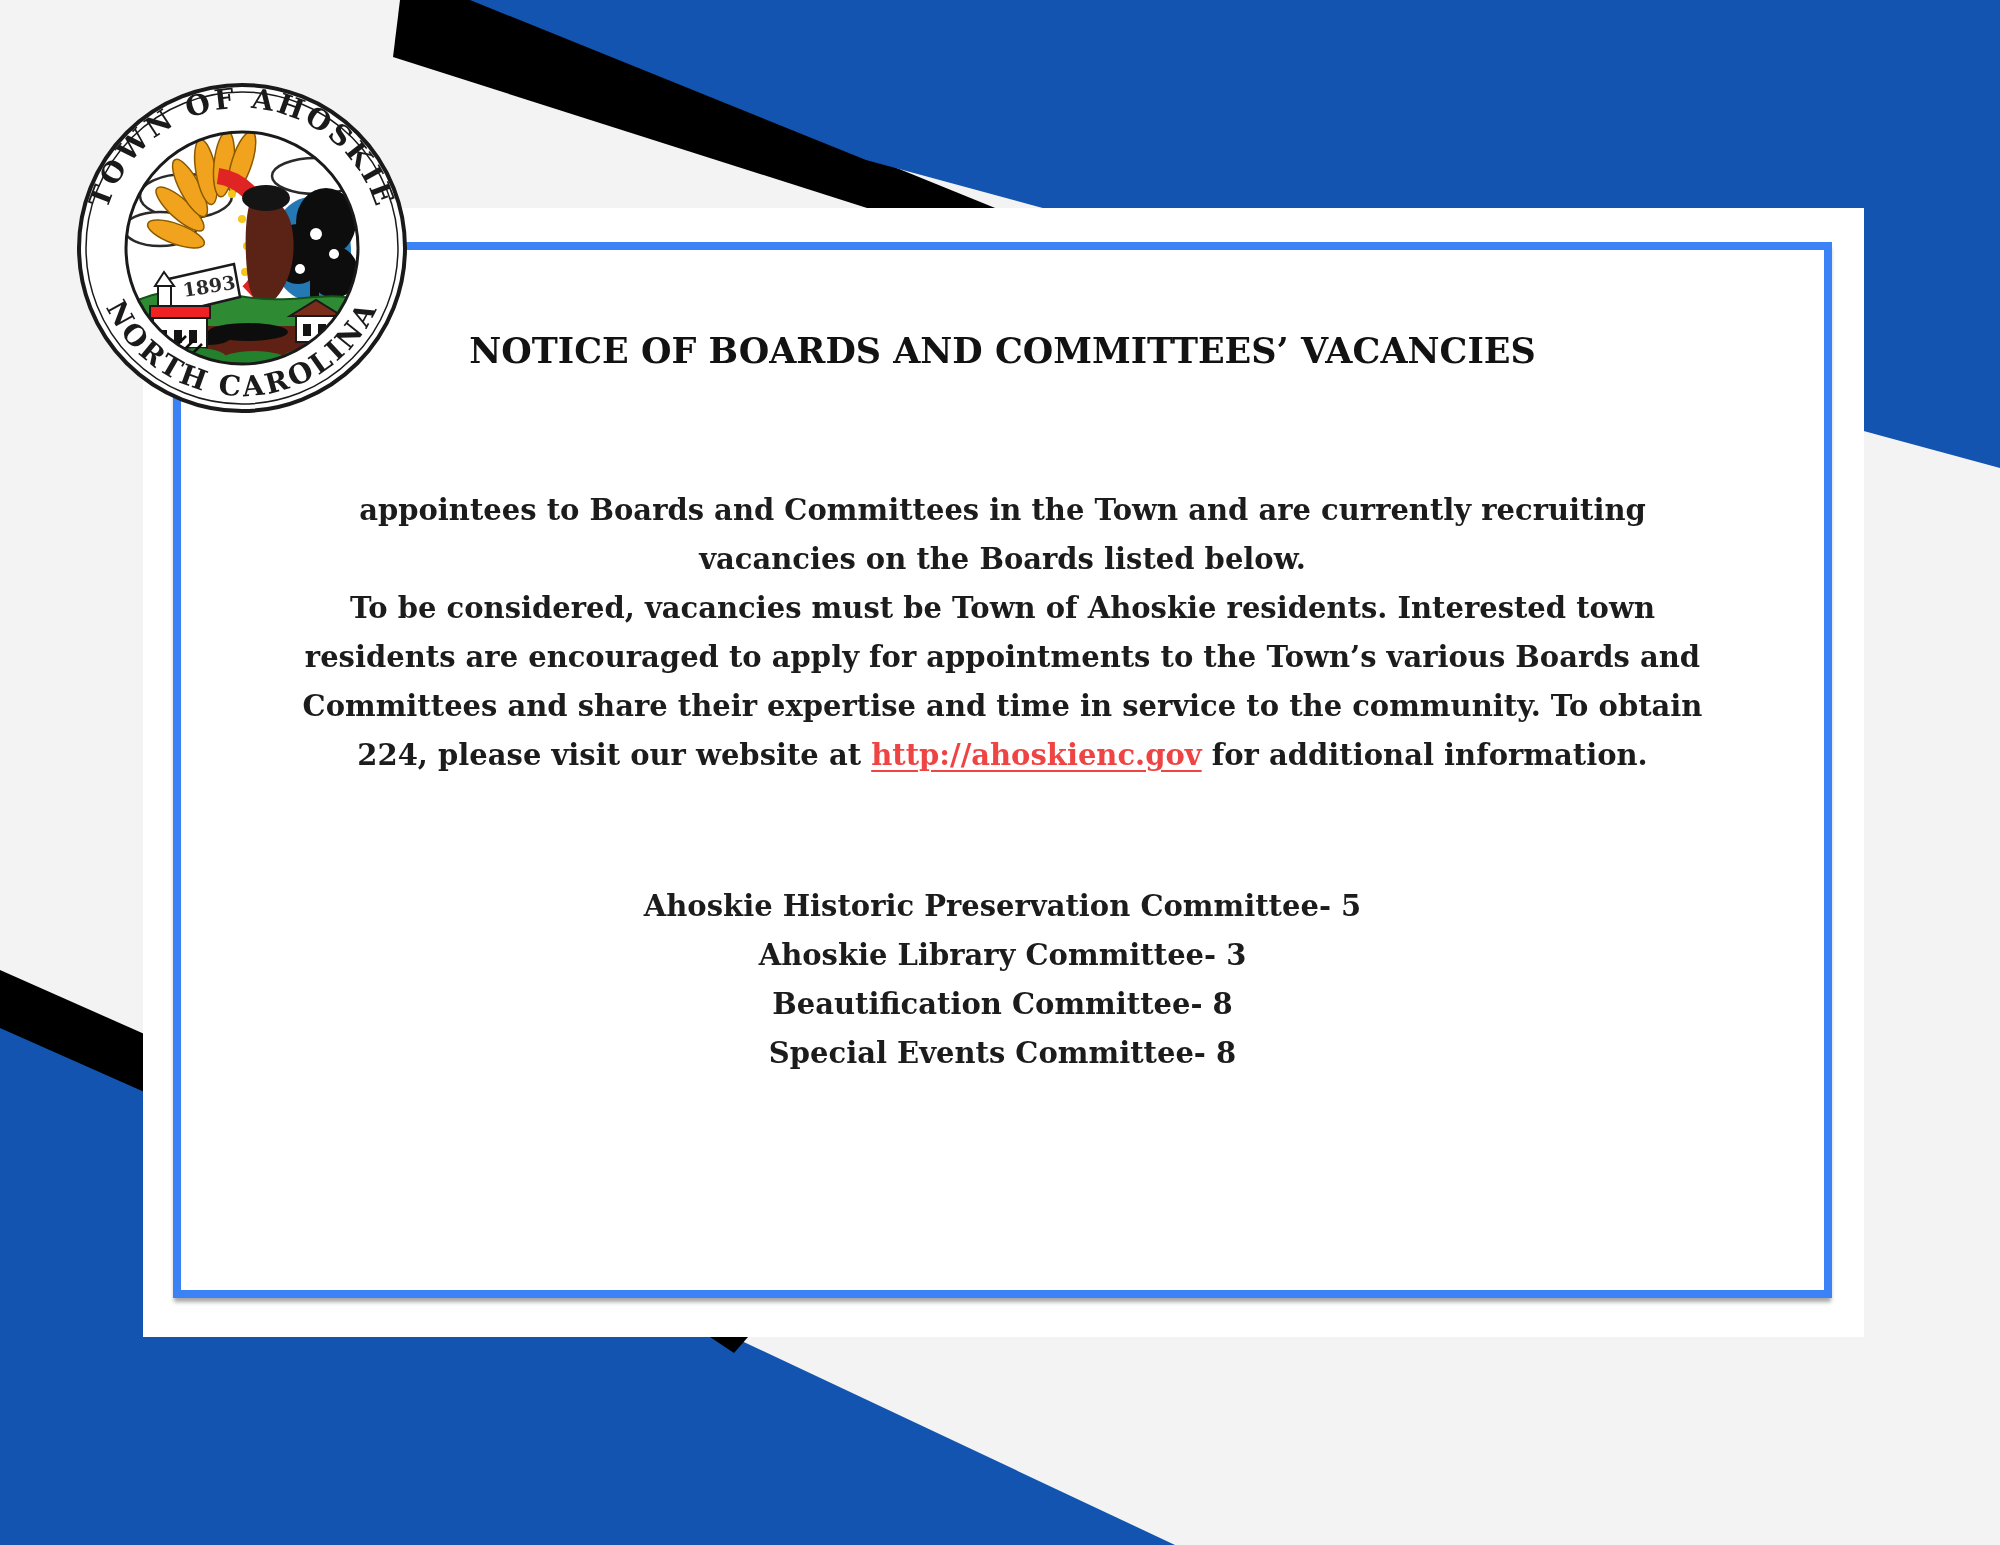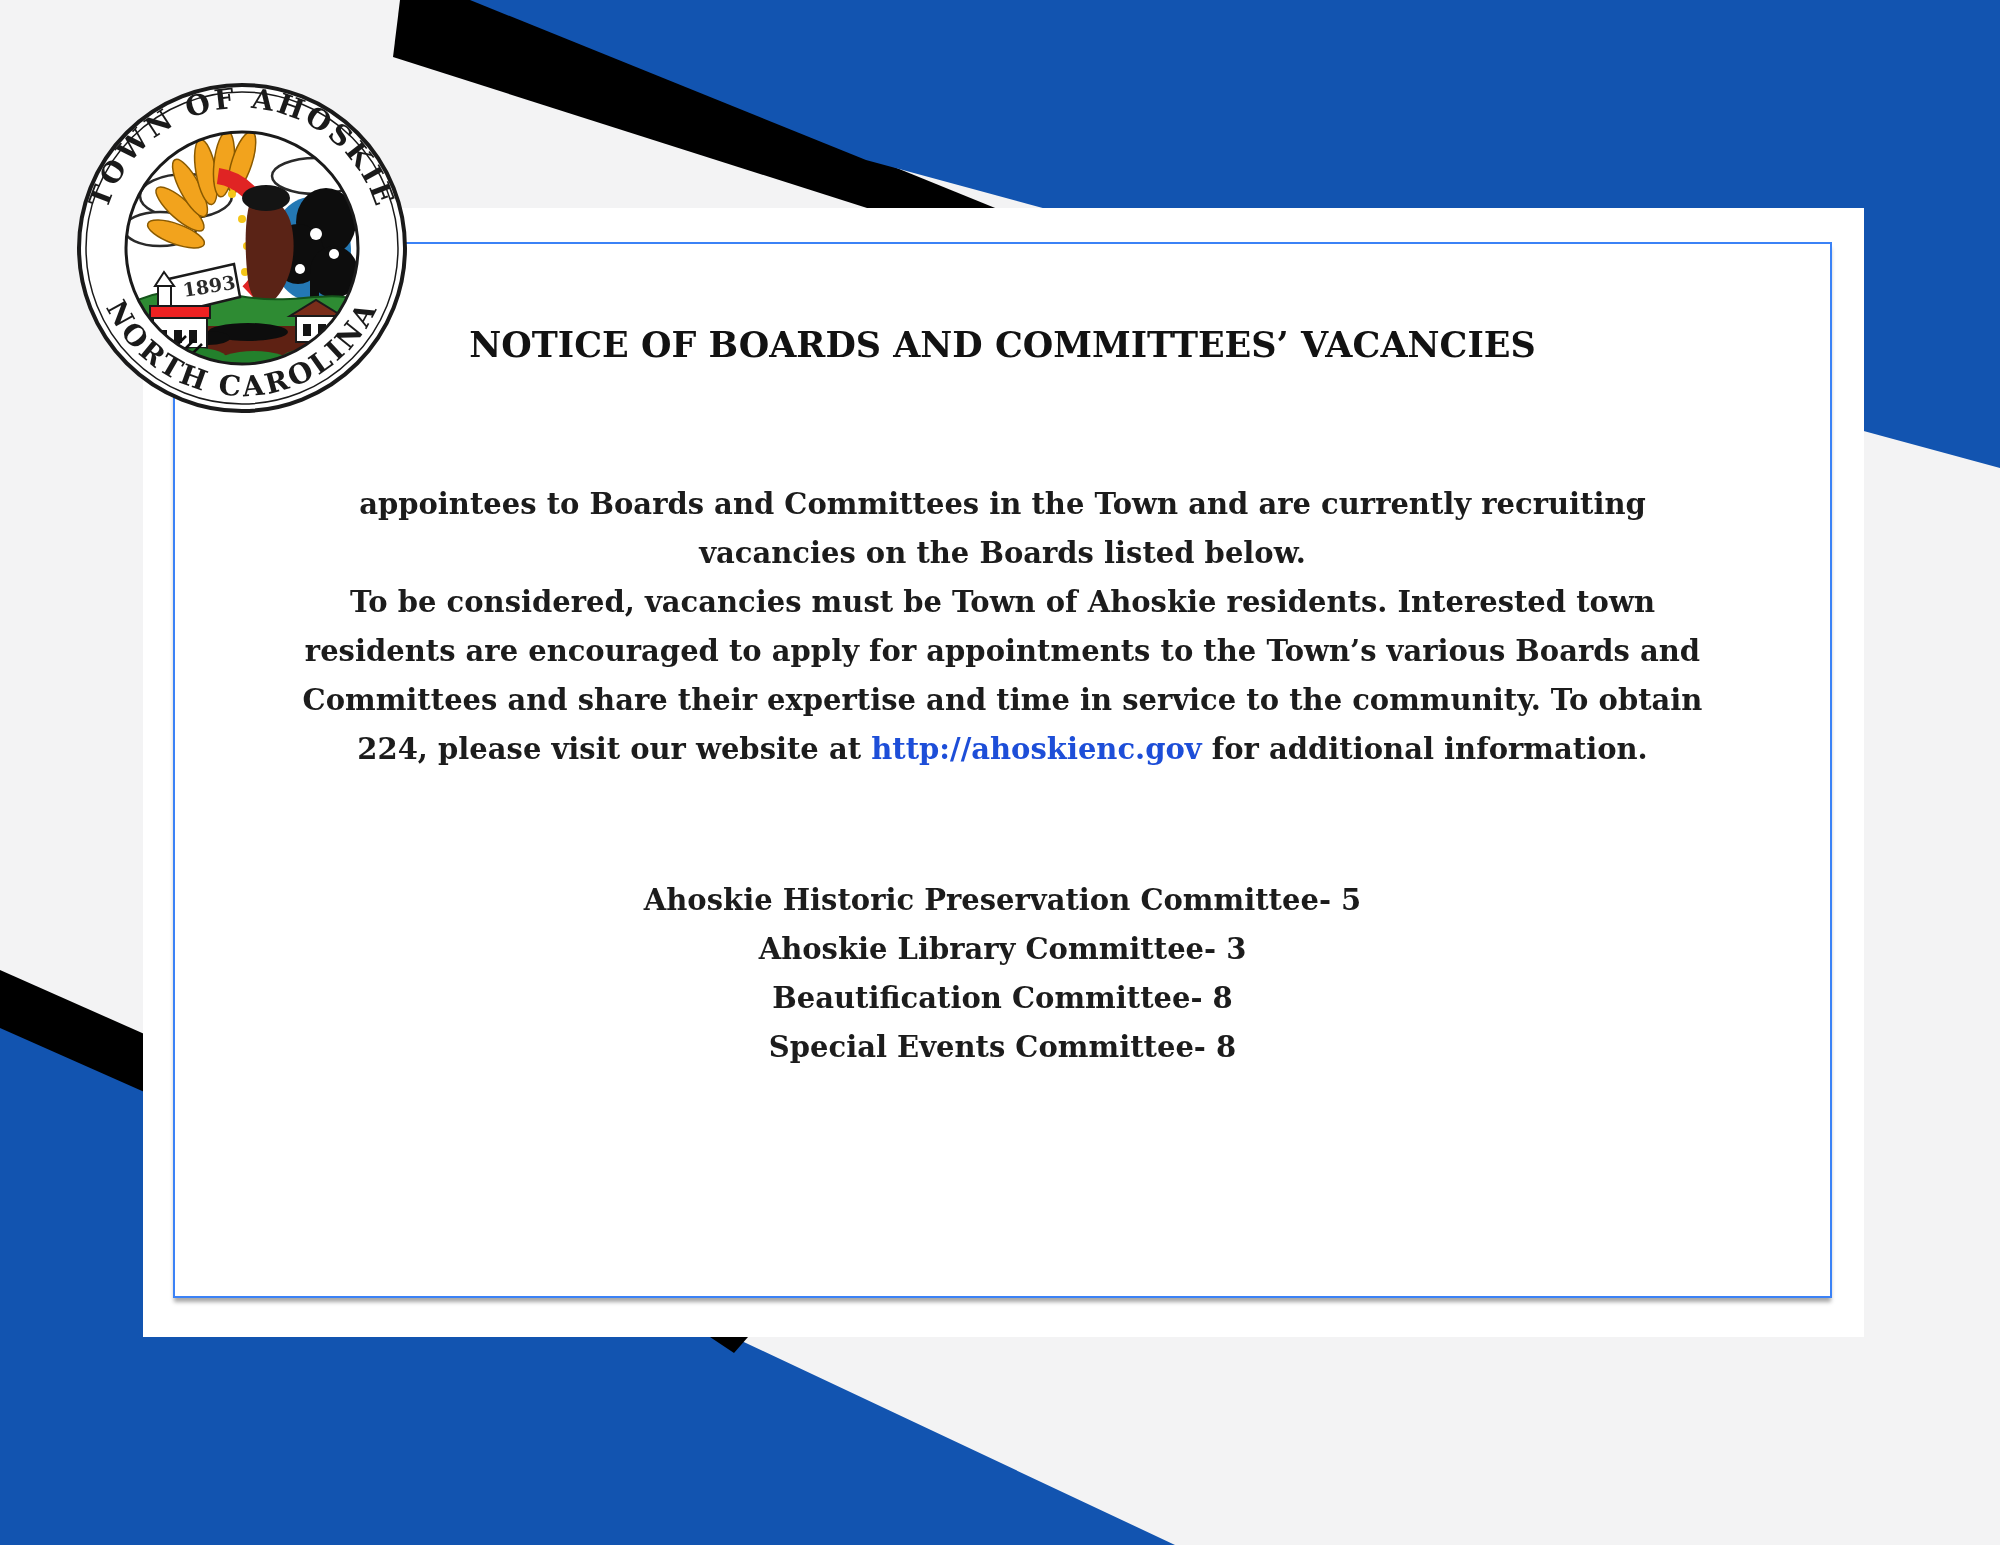--- a/index.html
+++ b/index.html
@@ -14,21 +14,21 @@
   
   .card{
     position:absolute;
     left:143px;top:208px;
     width:1721px;height:1129px;
     background:#ffffff;
   }
   .card-border{
     position:absolute;
     left:30px;top:34px;right:32px;bottom:39px;
-    border:2px solid #3b82f6;
+    border:8px solid #3b82f6;
     box-shadow:0 5px 4px -1px rgba(0,0,0,0.35);
     text-align:center;
     color:#1c1c1c;
   }
   .notice-title{
     margin-top:79px;
     font-size:35px;
     font-weight:bold;
     letter-spacing:0px;
     line-height:44px;
@@ -38,23 +38,24 @@
     margin-top:113px;
   }
   .body-line{
     font-size:29px;
     font-weight:bold;
     line-height:49px;
     color:#1c1c1c;
     white-space:nowrap;
   }
   .site-link{
+    text-decoration:underline;
     text-decoration-thickness:2px;
     text-underline-offset:5px;
-    color:#1d4ed8;
+    color:#ef4444;
     cursor:pointer;
   }
   .board-block{
     margin-top:102px;
   }
   .board-heading{
     font-size:29px;
     font-weight:bold;
     line-height:49px;
     text-decoration:underline;

